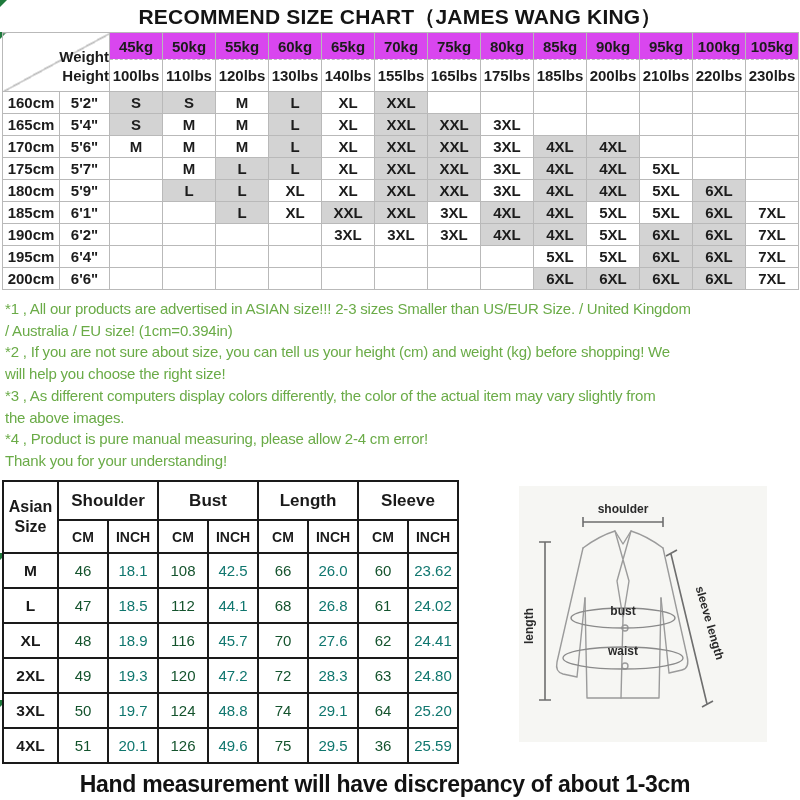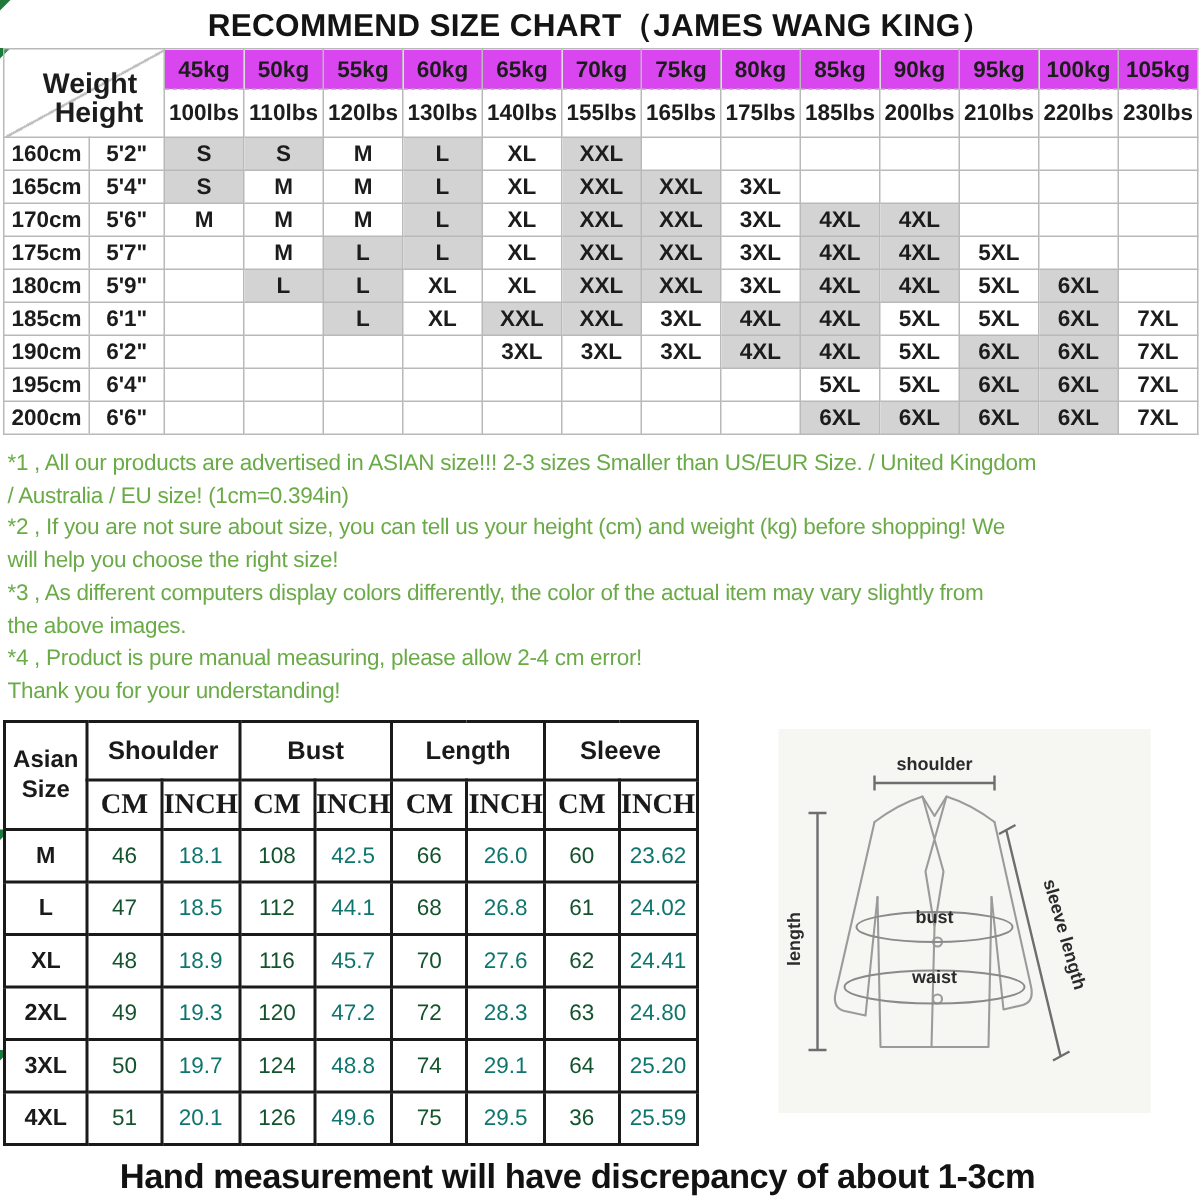--- a/index.html
+++ b/index.html
@@ -10,40 +10,40 @@
   .title{position:absolute;top:3px;left:0;width:100%;text-align:center;
          font-size:21px;font-weight:700;letter-spacing:.2px;color:#141414;}
 
   
   .size-table{position:absolute;left:2px;top:32px;border-collapse:collapse;table-layout:fixed;}
   .size-table th,.size-table td{border:1px solid #b9b9b9;text-align:center;vertical-align:middle;
          font-weight:700;font-size:15px;color:#1c1c1c;padding:0;overflow:hidden;white-space:nowrap;}
   .size-table .st-kg{height:26px;border-bottom:1px dashed #bdbdbd;background:#d946ef;}
   .size-table .st-lbs{height:31px;border-top:none;background:#fff;}
   .st-corner{background:linear-gradient(to bottom right,transparent 49.3%,#bdbdbd 49.3%,#bdbdbd 50.9%,transparent 50.9%);}
-  .st-corner .cw,.st-corner .ch{display:block;text-align:center;font-weight:700;font-size:19px;line-height:17px;}
+  .st-corner .cw,.st-corner .ch{display:block;text-align:right;font-weight:700;font-size:15px;line-height:17px;}
   .st-corner .cw{margin:8px 0 0 8px;}
   .st-corner .ch{margin:2px 0 0 20px;}
   .st-row{height:22px;}
   .st-row td{line-height:21px;}
   .st-cm{border-right:1px dotted #c6c6c6 !important;}
   .st-cell.shaded{background:var(--shaded,#d3d3d3);}
 
   
   .notes{position:absolute;left:5px;top:298px;width:792px;color:var(--green,#6aab47);
          font-size:15px;font-weight:400;letter-spacing:-0.2px;}
   .notes .nline{line-height:21.7px;white-space:nowrap;}
 
   
   .measure-table{position:absolute;left:2px;top:480px;border-collapse:collapse;table-layout:fixed;}
   .measure-table th,.measure-table td{border:2px solid #1a1a1a;text-align:center;vertical-align:middle;
          padding:0;overflow:hidden;white-space:nowrap;background:#fff;}
   .mt-corner{font-size:16px;font-weight:700;line-height:20px;}
   .mt-group{height:37px;font-size:17px;font-weight:700;}
-  .mt-cm-h,.mt-inch-h{height:31px;font-size:19px;font-weight:700;font-family:Liberation Serif, serif;}
+  .mt-cm-h,.mt-inch-h{height:31px;font-size:14px;font-weight:700;}
   .mt-row{height:35px;}
   .mt-size{font-size:15.5px;font-weight:700;background:#fff;}
   .mt-cm{background:var(--cmbg,#eceae5);font-size:15px;font-weight:400;color:#14532d;margin-top:16px;}
   .mt-inch{background:var(--inchbg,#dce3ed);font-size:15px;font-weight:400;color:#0f766e;}
 
   
   .jacket-block{position:absolute;left:519px;top:486px;width:248px;height:256px;background:#f6f6f3;}
   .jacket-block svg{display:block;}
   .mline{stroke:#6e6e6e;stroke-width:1.6;fill:none;}
   .jline{stroke:#9b9b9b;stroke-width:1.4;fill:none;stroke-linejoin:round;stroke-linecap:round;}

